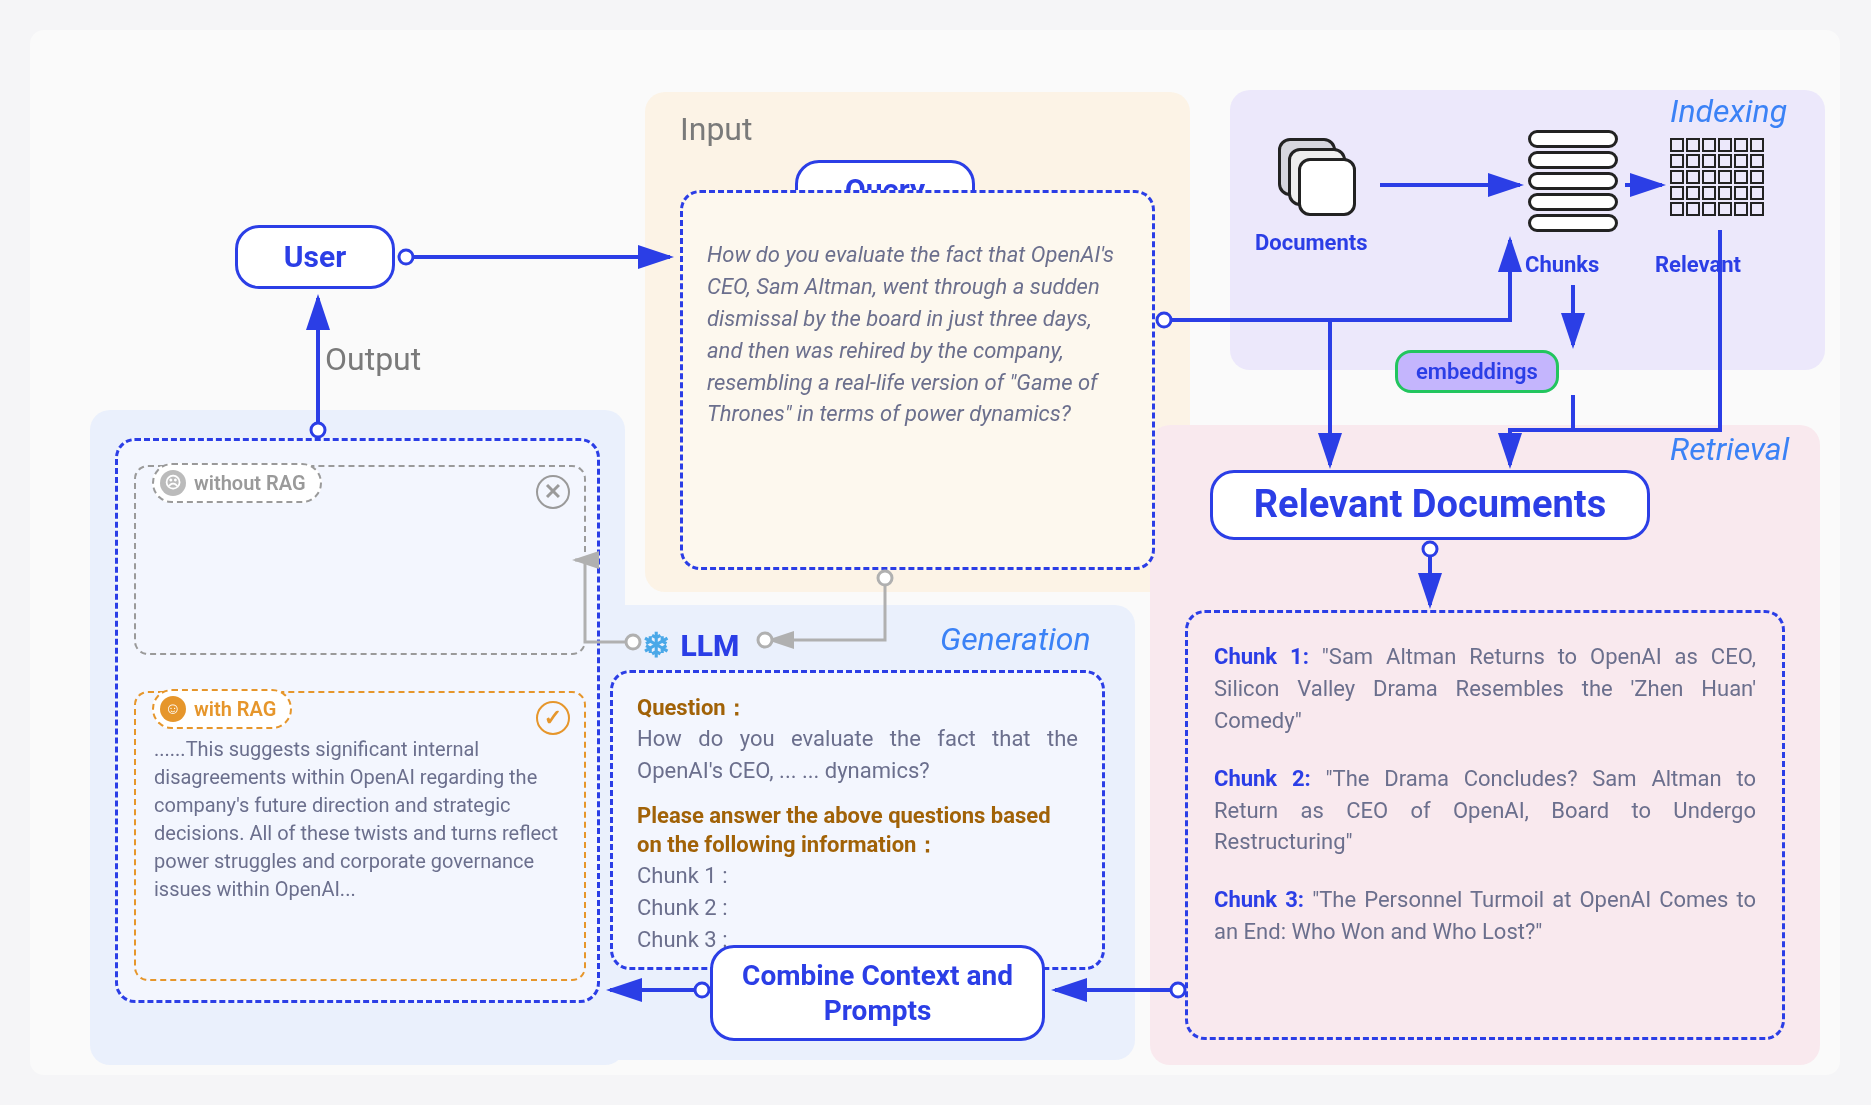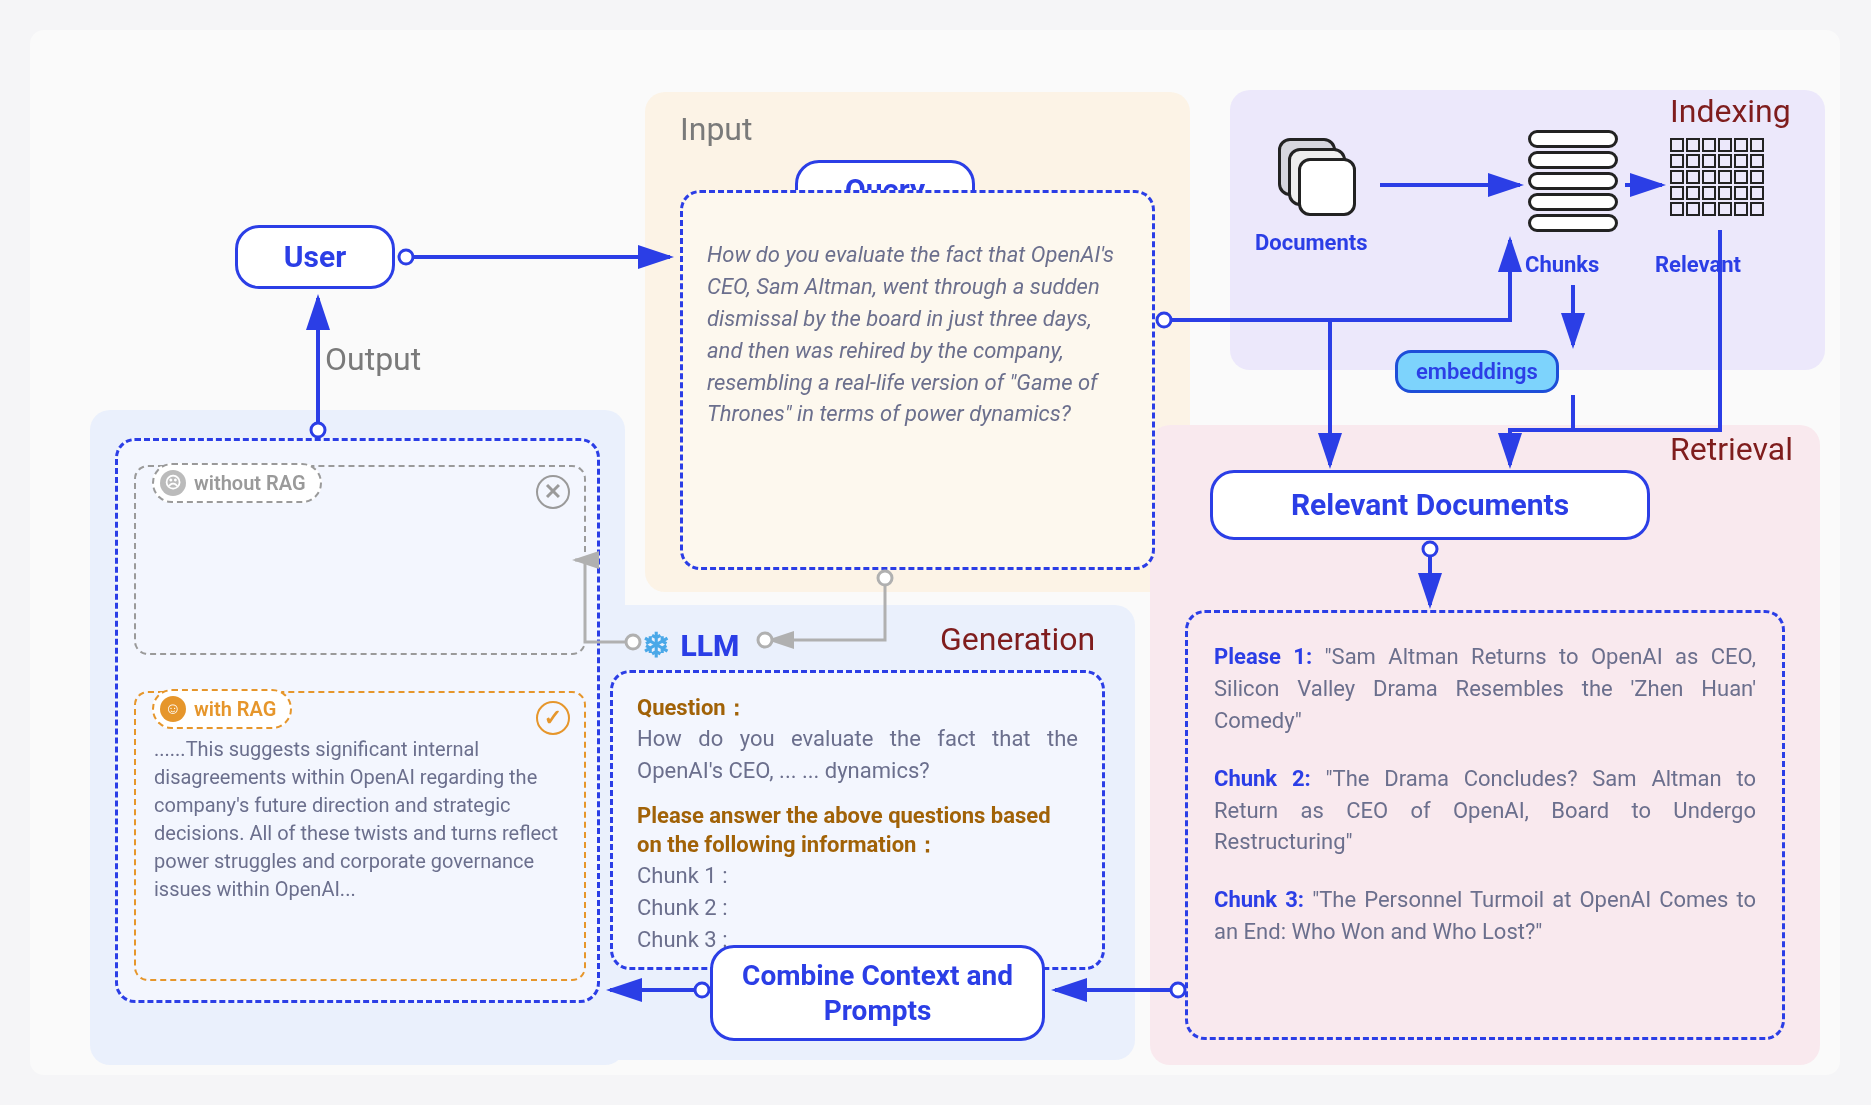--- a/index.html
+++ b/index.html
@@ -52,21 +52,22 @@
   background: #eaf0fc;
 }
 
 
 .section-label {
   position: absolute;
   font-size: 32px;
   color: #7a7a7a;
 }
 .section-label.dark {
-  color: #7f1d1d;
+  color: #3b82f6;
+  font-style: italic;
 }
 
 
 .pill {
   position: absolute;
   background: #fff;
   border: 3px solid #2b3ee6;
   border-radius: 24px;
   display: flex;
   align-items: center;
@@ -190,22 +191,22 @@
 .idx-label {
   position: absolute;
   color: #2b3ee6;
   font-weight: 700;
   font-size: 22px;
 }
 
 
 .small-pill {
   position: absolute;
-  background: #7dd3fc;
-  border: 3px solid #1d4ed8;
+  background: #c4b5fd;
+  border: 3px solid #22c55e;
   border-radius: 16px;
   color: #2b3ee6;
   font-weight: 600;
   font-size: 22px;
   padding: 6px 18px;
 }
 
 
 .llm-label {
   position: absolute;
@@ -323,27 +324,27 @@
         <div class="vcell"></div>
         <div class="vcell"></div>
       </div>
   </div>
   <div class="idx-label" style="left:1625px; top:222px;">Relevant</div>
 
   <div class="small-pill" style="left:1365px; top:320px;">
     <span>embeddings</span>
   </div>
 
-  <div class="pill" style="left:1180px; top:440px; width:440px; height:70px; font-size:30px;">
+  <div class="pill" style="left:1180px; top:440px; width:440px; height:70px; font-size:38px;">
     <span>Relevant Documents</span>
   </div>
 
   <div class="dashed-box" style="left:1155px; top:580px; width:600px; height:430px; padding:28px 26px;">
     <div class="text-body" style="margin-bottom:26px; text-align:justify;">
-      <span class="chunk-strong">Please 1:</span>
+      <span class="chunk-strong">Chunk 1:</span>
       <span>"Sam Altman Returns to OpenAI as CEO, Silicon Valley Drama Resembles the 'Zhen Huan' Comedy"</span>
     </div>
     <div class="text-body" style="margin-bottom:26px; text-align:justify;">
       <span class="chunk-strong">Chunk 2:</span>
       <span>"The Drama Concludes? Sam Altman to Return as CEO of OpenAI, Board to Undergo Restructuring"</span>
     </div>
     <div class="text-body" style="text-align:justify;">
       <span class="chunk-strong">Chunk 3:</span>
       <span>"The Personnel Turmoil at OpenAI Comes to an End: Who Won and Who Lost?"</span>
     </div>

